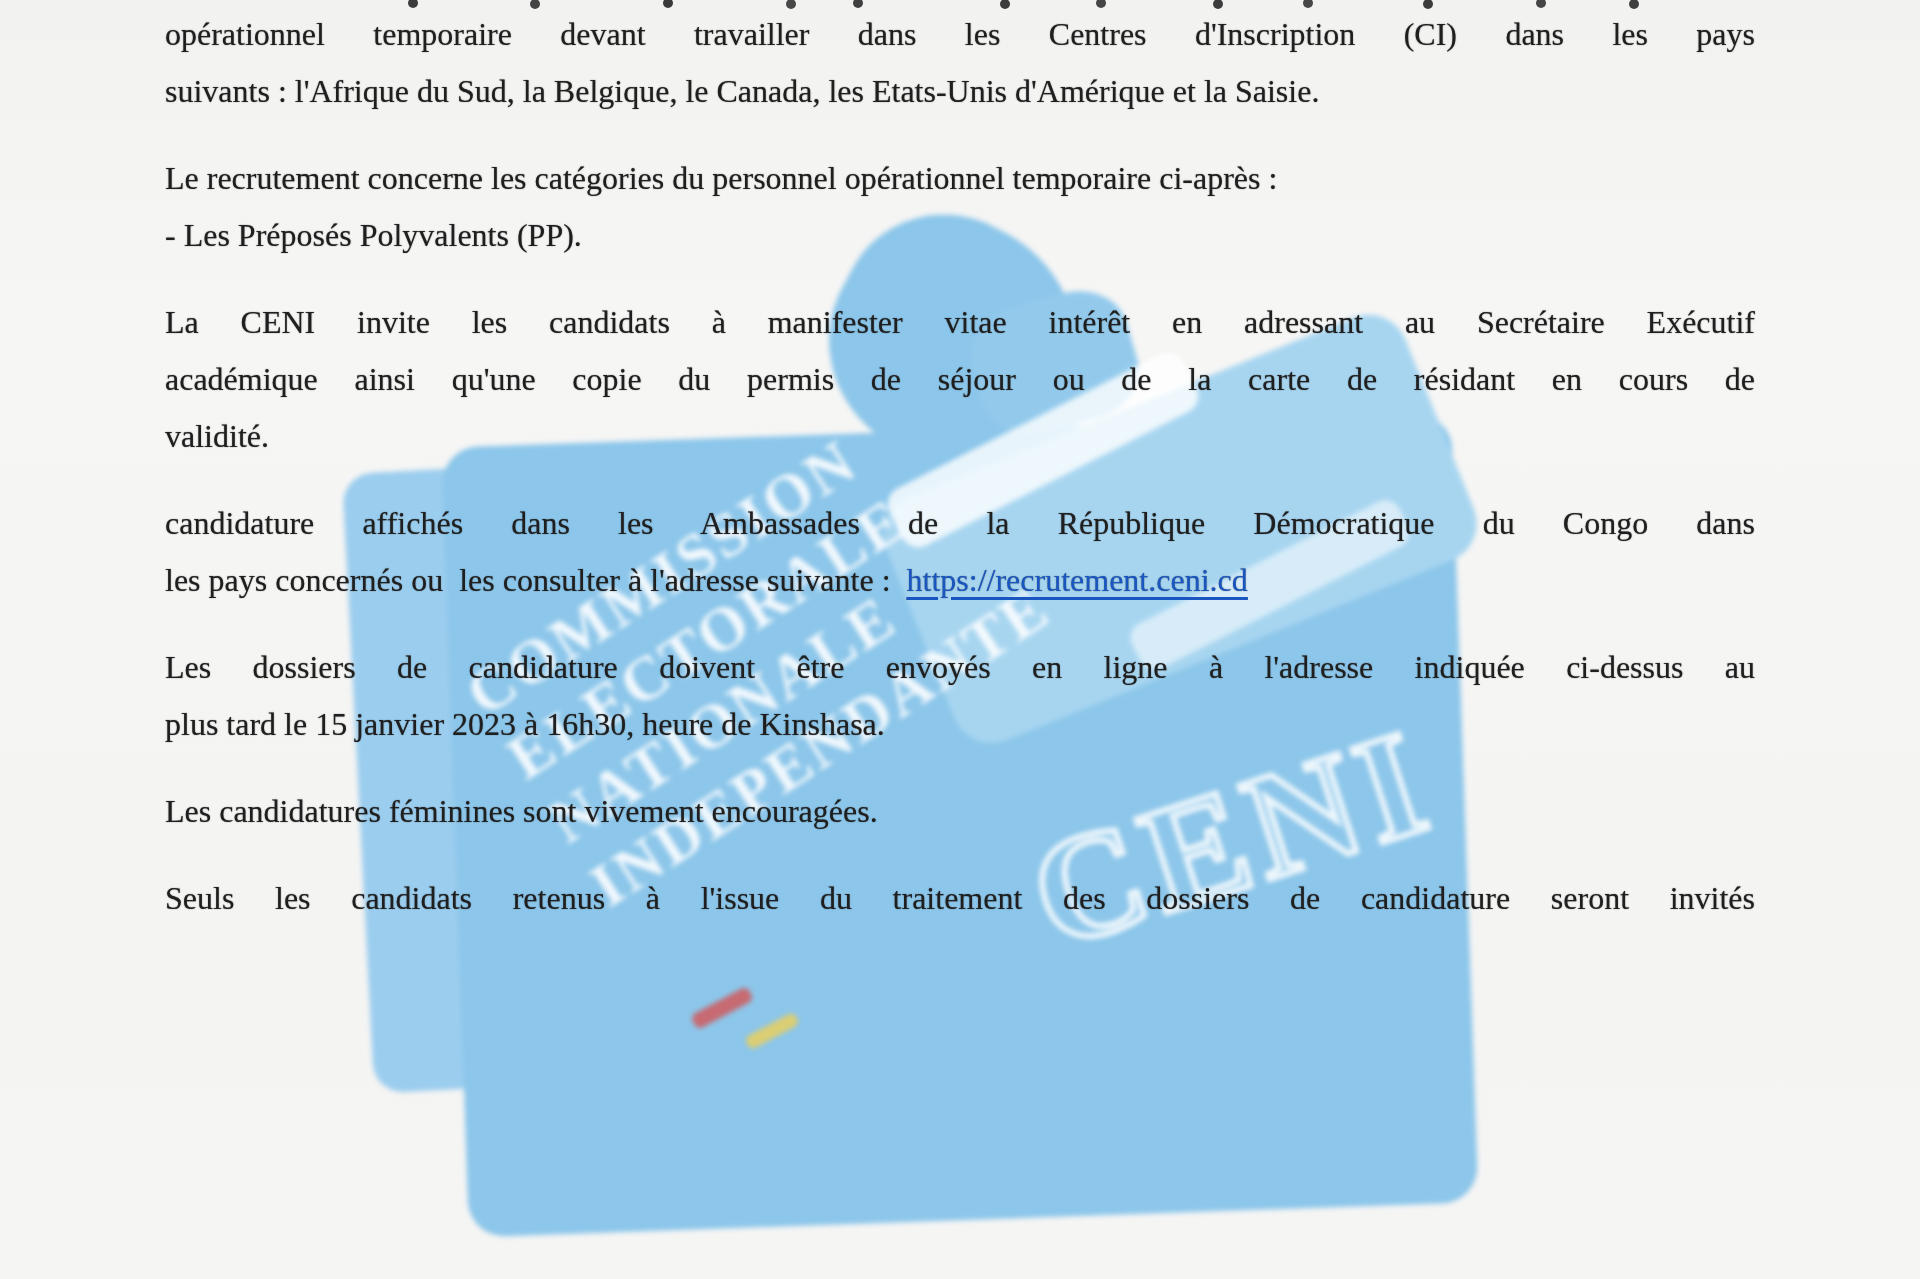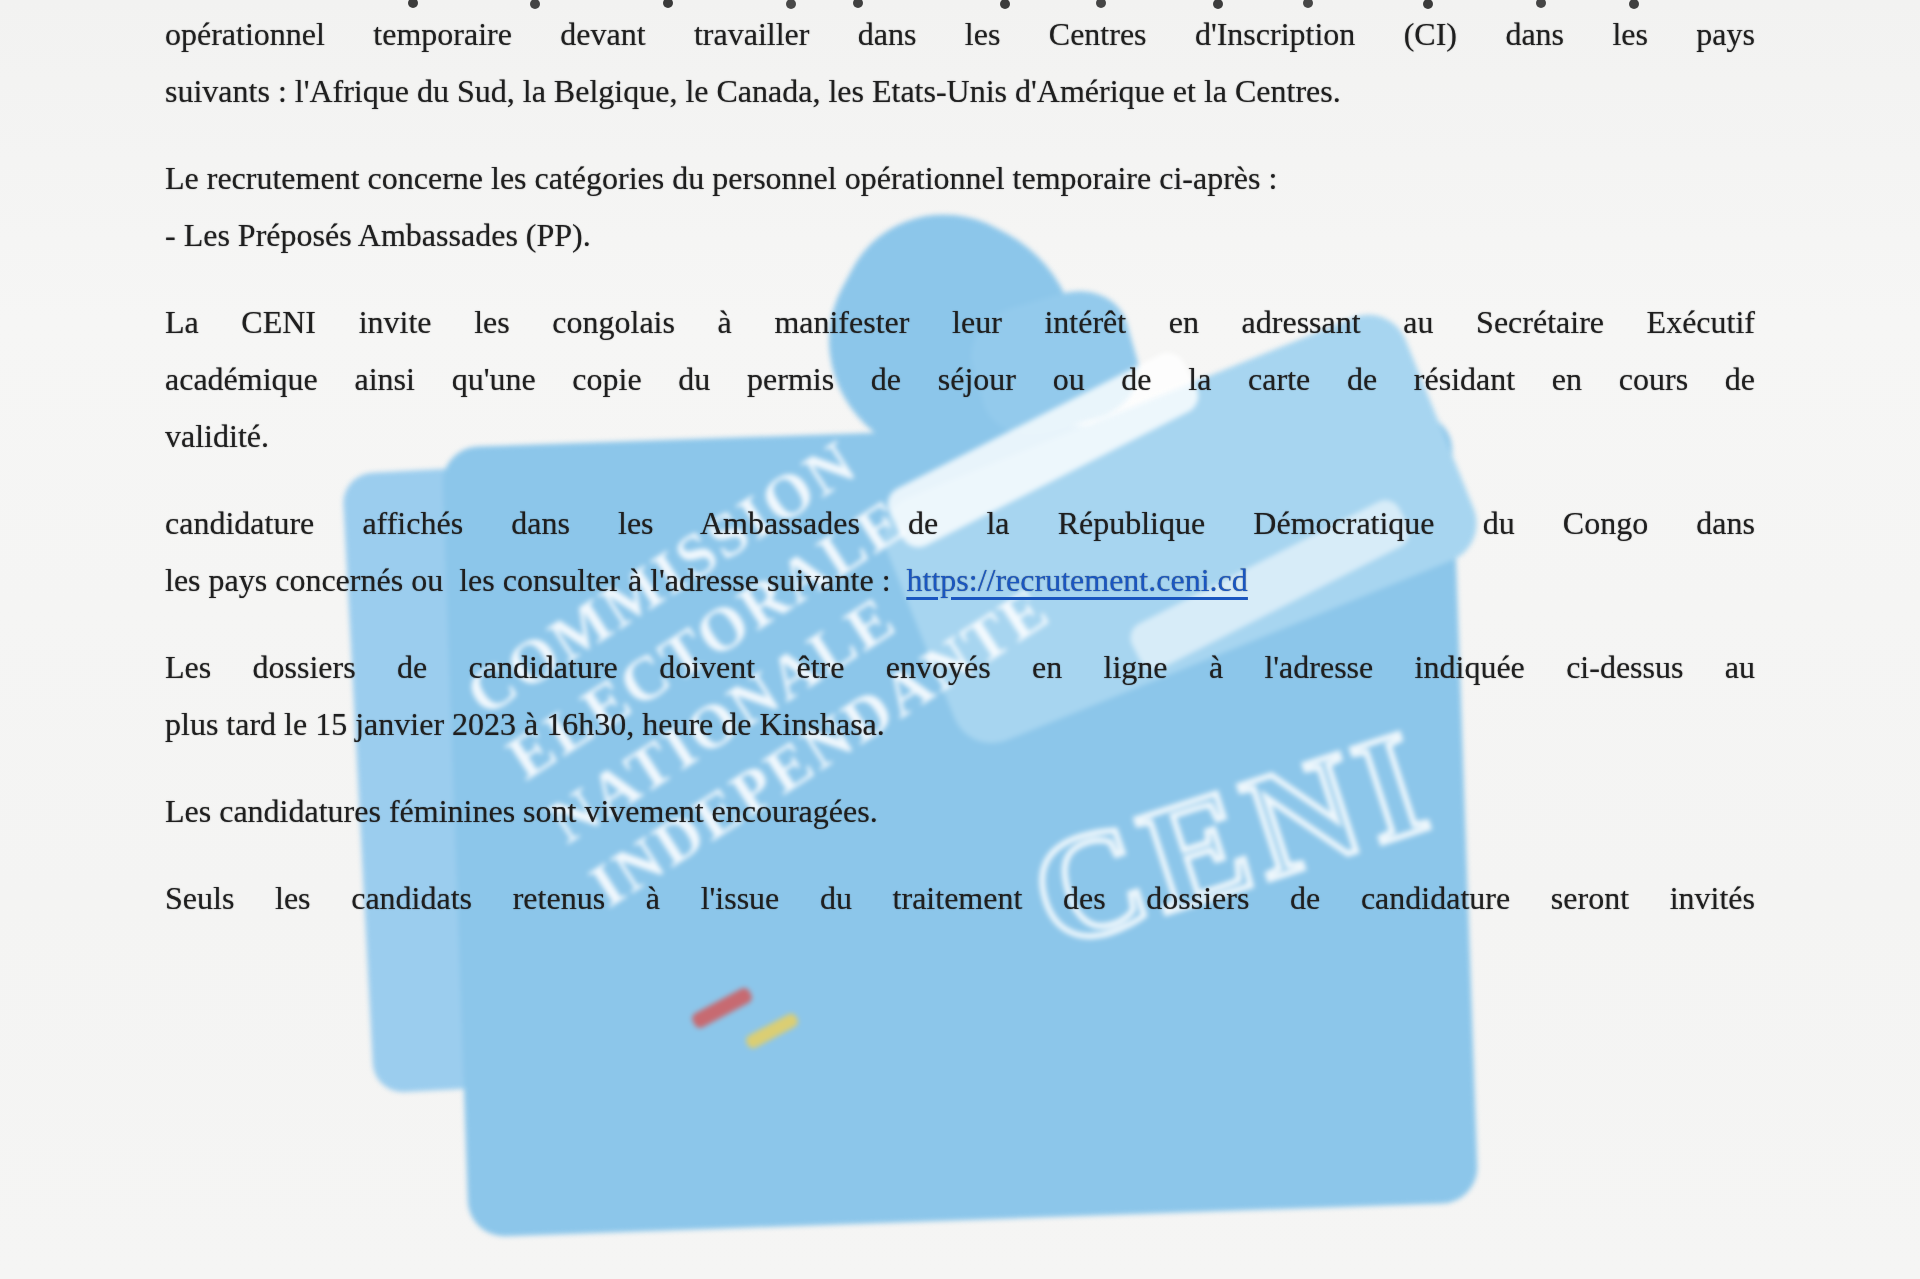--- a/index.html
+++ b/index.html
@@ -76,31 +76,31 @@
     <div class="wm-flag-red"></div>
     <div class="wm-flag-yellow"></div>
   </div>
 
   <div class="remnants"></div>
 
   <div class="doc">
 
     <div class="para">
       <div class="ln j">opérationnel temporaire devant travailler dans les Centres d'Inscription (CI) dans les pays</div>
-      <div class="ln">suivants : l'Afrique du Sud, la Belgique, le Canada, les Etats-Unis d'Amérique et la Centres.</div>
+      <div class="ln">suivants : l'Afrique du Sud, la Belgique, le Canada, les Etats-Unis d'Amérique et la Saisie.</div>
     </div>
 
 
     <div class="para">
       <div class="ln">Le recrutement concerne les catégories du personnel opérationnel temporaire ci-après :</div>
-      <div class="ln">- Les Préposés Ambassades (PP).</div>
+      <div class="ln">- Les Préposés Polyvalents (PP).</div>
     </div>
 
     <div class="para">
-      <div class="ln j">La CENI invite les congolais à manifester leur intérêt en adressant au Secrétaire Exécutif</div>
+      <div class="ln j">La CENI invite les candidats à manifester vitae intérêt en adressant au Secrétaire Exécutif</div>
       <div class="ln j">académique ainsi qu'une copie du permis de séjour ou de la carte de résidant en cours de</div>
       <div class="ln">validité.</div>
     </div>
 
     <div class="para">
       <div class="ln j">candidature affichés dans les Ambassades de la République Démocratique du Congo dans</div>
       <div class="ln">
         <span class="pre">les pays concernés ou  les consulter à l'adresse suivante :  </span><a class="doclink">https://recrutement.ceni.cd</a>
       </div>
     </div>

